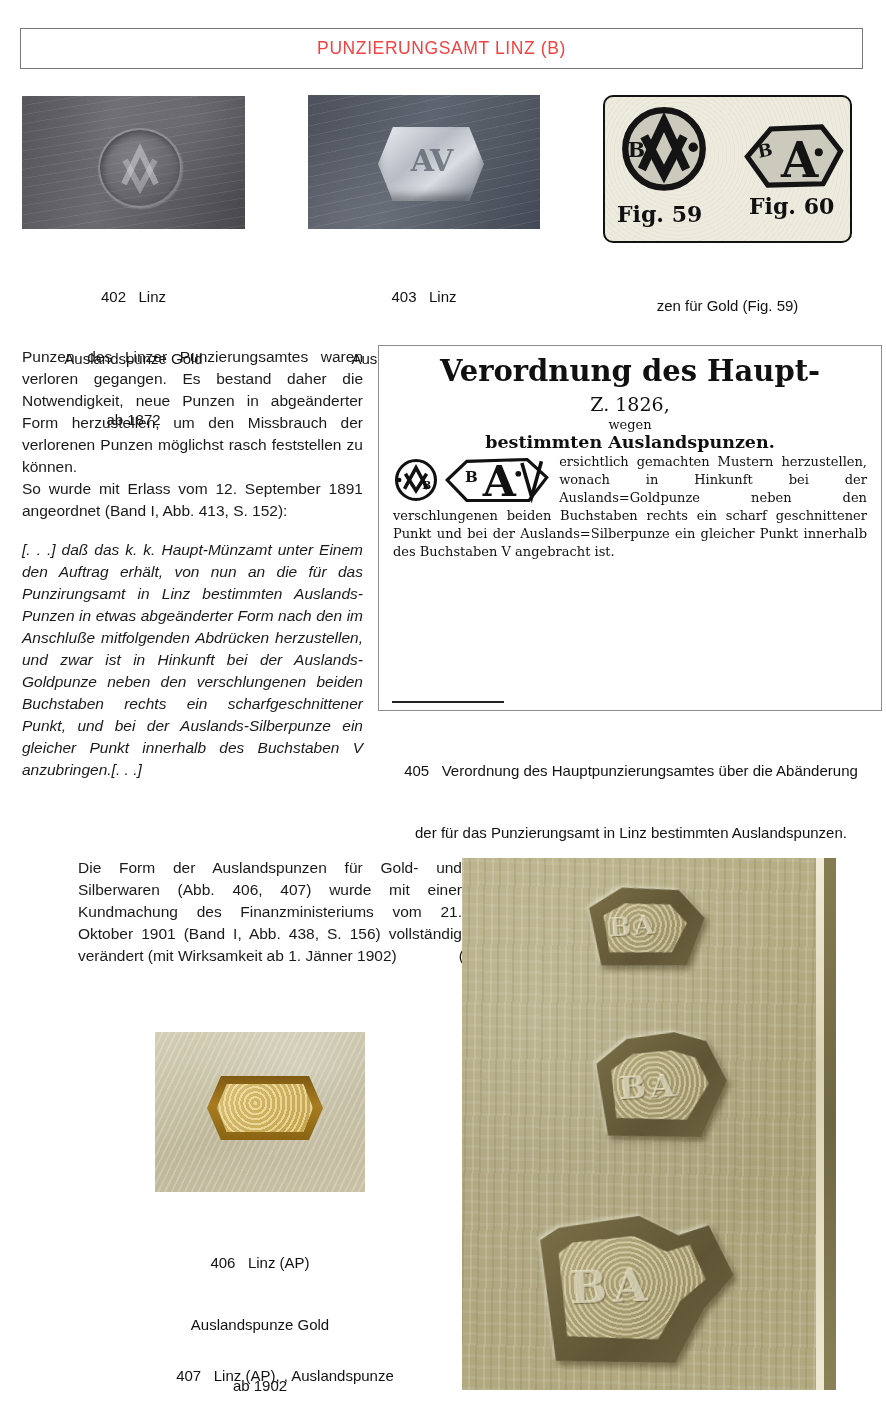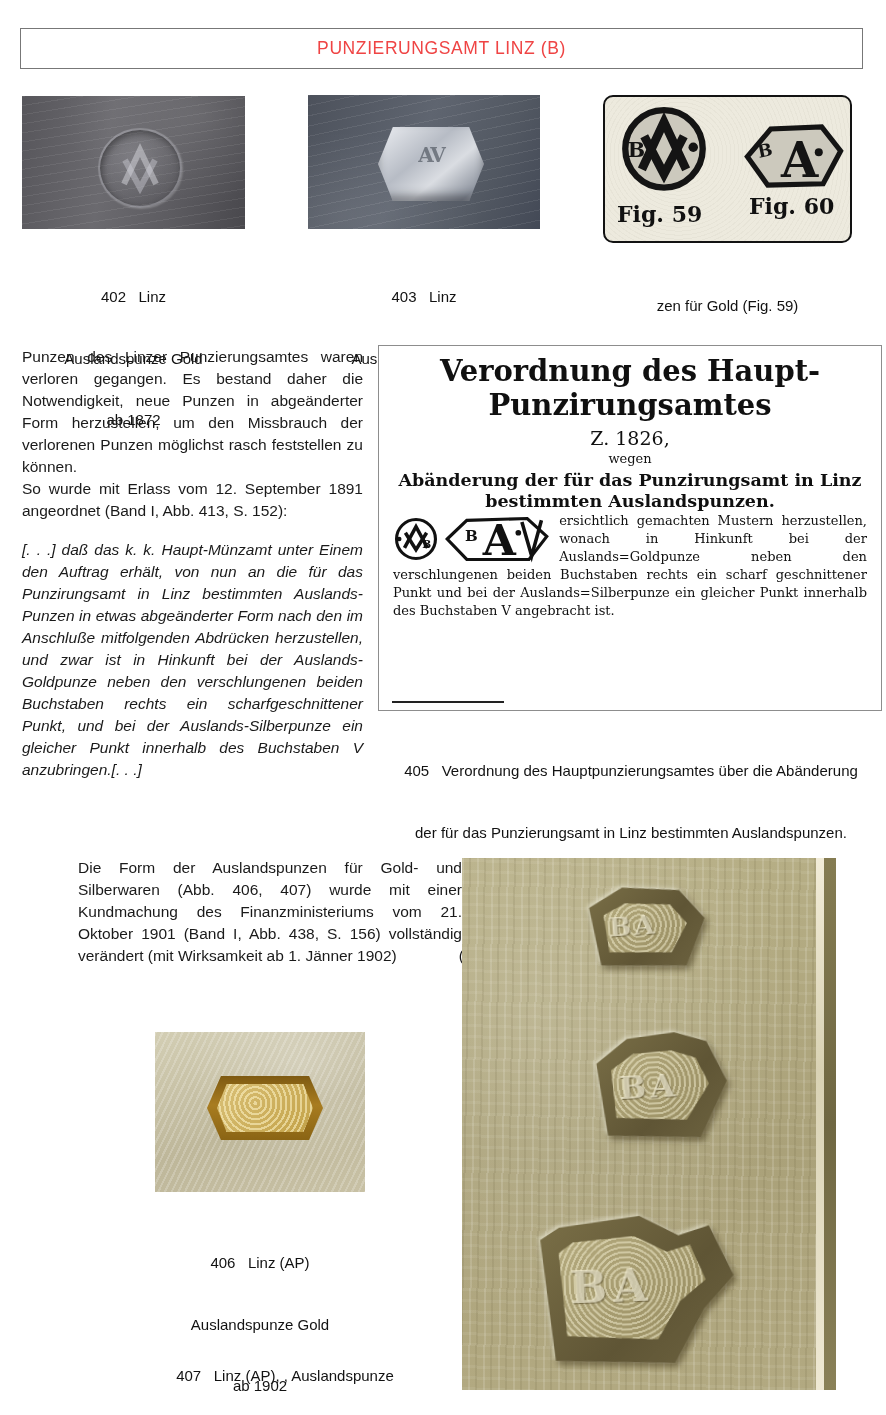--- a/index.html
+++ b/index.html
@@ -29,21 +29,21 @@
   .photo403{left:308px;top:95px;width:232px;height:134px;
     background:
       repeating-linear-gradient(168deg,rgba(255,255,255,.08) 0 1px,transparent 1px 10px),
       radial-gradient(ellipse at 15% 90%,rgba(255,255,255,.08),transparent 50%),
       linear-gradient(115deg,#4c515b,#5f6570 45%,#525862 75%,#434956);}
   .mark403{position:absolute;left:70px;top:32px;width:106px;height:74px;
     clip-path:polygon(14% 0,86% 0,100% 50%,86% 100%,14% 100%,0 50%);
     background:linear-gradient(140deg,#eceef2,#b7bcc5 40%,#dadde2 62%,#8f95a0 88%,#c7cad0);
     box-shadow:inset 0 -6px 8px rgba(30,33,40,.45);}
   .mark403 span{position:absolute;left:0;right:0;top:16px;text-align:center;
-    font-family:"DejaVu Serif",serif;font-weight:bold;font-size:20px;color:rgba(90,96,106,.75);
+    font-family:"DejaVu Serif",serif;font-weight:bold;font-size:30px;color:rgba(90,96,106,.75);
     letter-spacing:-2px;}
 
   
   .box404{position:absolute;left:603px;top:95px;width:249px;height:148px;box-sizing:border-box;
     border:2px solid #121212;border-radius:10px;
     background:
       repeating-radial-gradient(circle at 30% 40%,rgba(120,115,95,.05) 0 1px,transparent 1px 4px),
       #edeade;}
   .box404 svg{position:absolute;}
   .figlabel{position:absolute;font-family:"DejaVu Serif",serif;font-weight:bold;
@@ -177,24 +177,22 @@
   </div>
 
   <div class="leftcol">
     <p>Punzen des Linzer Punzierungsamtes waren verloren gegangen. Es bestand daher die Notwendigkeit, neue Punzen in abgeänderter Form herzustellen, um den Missbrauch der verlorenen Punzen möglichst rasch feststellen zu können.</p>
     <p>So wurde mit Erlass vom 12. September 1891 angeordnet (Band I, Abb. 413, S. 152):</p>
     <p class="quote">[. . .] daß das k. k.  Haupt-Münzamt unter Einem den Auftrag erhält, von nun an die für das Punzirungsamt in Linz bestimmten Auslands-Punzen in etwas abgeänderter Form nach den im Anschluße mitfolgenden Abdrücken herzustellen, und zwar ist in Hinkunft bei der Auslands-Goldpunze neben den verschlungenen beiden Buchstaben rechts ein scharfgeschnittener Punkt, und bei der Auslands-Silberpunze ein gleicher Punkt innerhalb des Buchstaben V anzubringen.[. . .]</p>
   </div>
 
   <div class="vo-box">
     <div class="vo-title">Verordnung des Haupt-</div>
-    <div class="vo-title">Punzirungsamtes</div>
     <div class="vo-docket">Z. 1826,</div>
     <div class="vo-wegen">wegen</div>
-    <div class="vo-subject">Abänderung der für das Punzirungsamt in Linz</div>
     <div class="vo-subject" style="margin-top:0;">bestimmten Auslandspunzen.</div>
     <div class="vo-body2">
       <span class="vo-marks">
         <svg width="46" height="46" viewBox="0 0 52 52">
           <circle cx="26" cy="26" r="22" fill="none" stroke="#111" stroke-width="3.5"></circle>
           <path d="M13 36 L26 12 L39 36" fill="none" stroke="#111" stroke-width="4"></path>
           <path d="M14 19 L26 38 L38 19" fill="none" stroke="#111" stroke-width="4"></path>
           <circle cx="7" cy="26" r="2.6" fill="#111"></circle>
           <text x="33" y="36" font-family="DejaVu Serif,serif" font-weight="bold" font-size="12" fill="#111">B</text>
         </svg>

